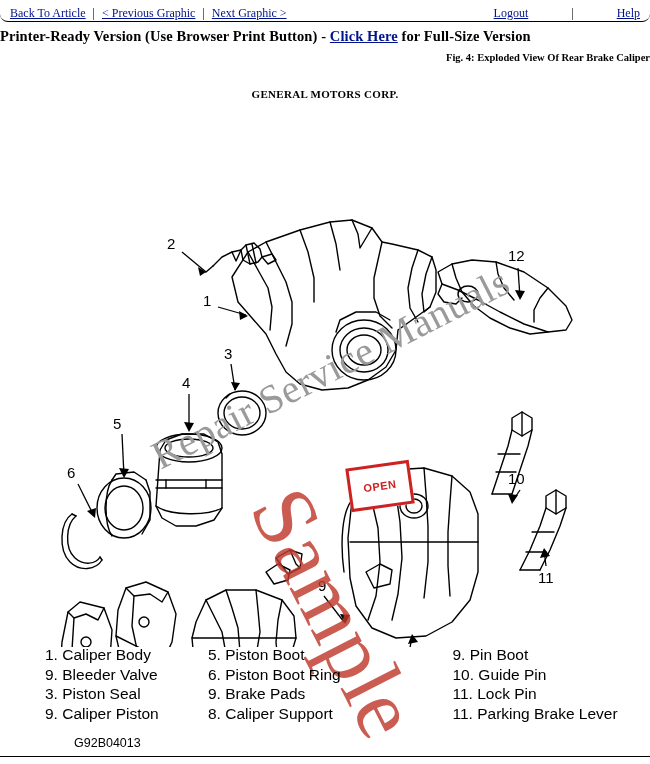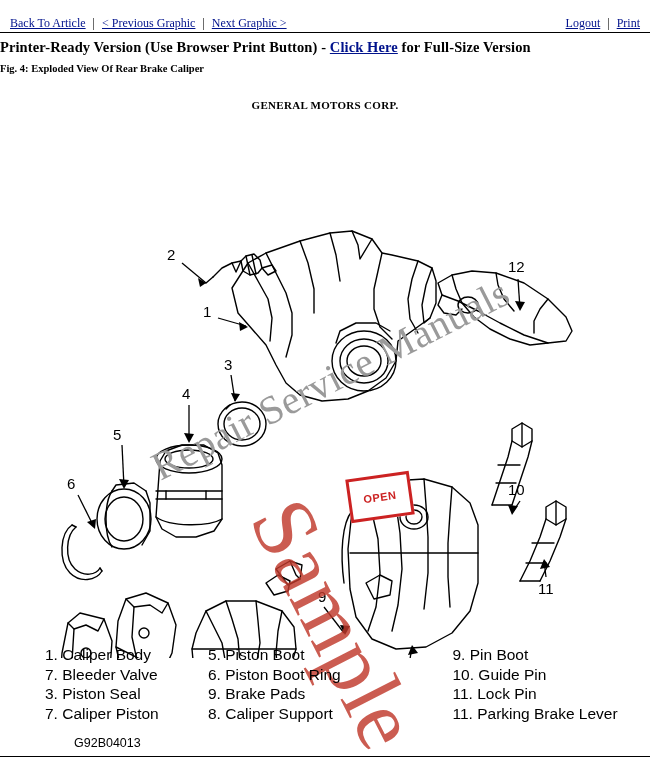--- a/index.html
+++ b/index.html
@@ -20,34 +20,36 @@
     height: 764px;
     position: relative;
     box-sizing: border-box;
   }
 
   
   .navbar {
     height: 22px;
     border-bottom: 1px solid #000;
     display: flex;
-    align-items: flex-start;
-    padding: 16px 10px;
+    align-items: flex-end;
+    padding: 0 10px;
     box-sizing: border-box;
     font-family: "Liberation Serif", serif;
     font-size: 12px;
+    border-radius: 8px;
   }
   .nav-left {
     display: flex;
     align-items: center;
     flex: 1;
   }
   .nav-right {
     display: flex;
     align-items: center;
+    gap: 36px;
   }
   .nav-link {
     color: #00128c;
     text-decoration: underline;
     cursor: pointer;
     white-space: nowrap;
     font-size: 12px;
   }
   .nav-sep {
     margin: 0 7px;
@@ -63,21 +65,21 @@
     padding-top: 6px;
     letter-spacing: 0.1px;
   }
   .printer-line .click-here {
     color: #00128c;
     text-decoration: underline;
     cursor: pointer;
     font-weight: bold;
   }
   .fig-line {
-    text-align: left;
+    text-align: right;
     font-weight: bold;
     font-size: 10.5px;
     padding-top: 7px;
   }
   .corp-line {
     text-align: center;
     font-weight: bold;
     font-size: 11px;
     padding-top: 6px;
     letter-spacing: 0.3px;
@@ -201,21 +203,21 @@
     <div class="nav-left">
       <span class="nav-link">Back To Article</span>
       <span class="nav-sep">|</span>
       <span class="nav-link">&lt; Previous Graphic</span>
       <span class="nav-sep">|</span>
       <span class="nav-link">Next Graphic &gt;</span>
     </div>
     <div class="nav-right">
       <span class="nav-link">Logout</span>
       <span class="nav-sep">|</span>
-      <span class="nav-link">Print</span>
+      <span class="nav-link">Help</span>
     </div>
   </div>
 
   <div class="printer-line">
     <span>Printer-Ready Version (Use Browser Print Button) - </span><span class="click-here">Click Here</span><span> for Full-Size Version</span>
   </div>
   <div class="fig-line">Fig. 4: Exploded View Of Rear Brake Caliper</div>
   <div class="corp-line">GENERAL MOTORS CORP.</div>
 
   <div class="illustration">
@@ -395,23 +397,23 @@
     <div class="wm-open">
       <span>OPEN</span>
     </div>
 
     <div class="wm-sample">Sample</div>
   </div>
 
   <div class="legend">
     <div class="legend-col c1">
       <div class="legend-item">1. Caliper Body</div>
-      <div class="legend-item">7. Bleeder Valve</div>
+      <div class="legend-item">9. Bleeder Valve</div>
       <div class="legend-item">3. Piston Seal</div>
-      <div class="legend-item">7. Caliper Piston</div>
+      <div class="legend-item">9. Caliper Piston</div>
     </div>
     <div class="legend-col c2">
       <div class="legend-item">5. Piston Boot</div>
       <div class="legend-item">6. Piston Boot Ring</div>
       <div class="legend-item">9. Brake Pads</div>
       <div class="legend-item">8. Caliper Support</div>
     </div>
     <div class="legend-col c3">
       <div class="legend-item">9. Pin Boot</div>
       <div class="legend-item">10. Guide Pin</div>

